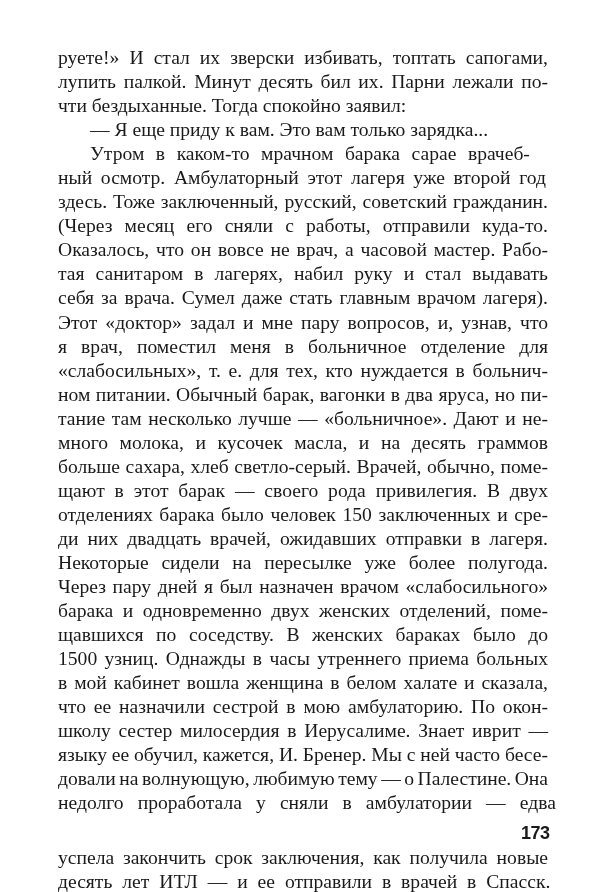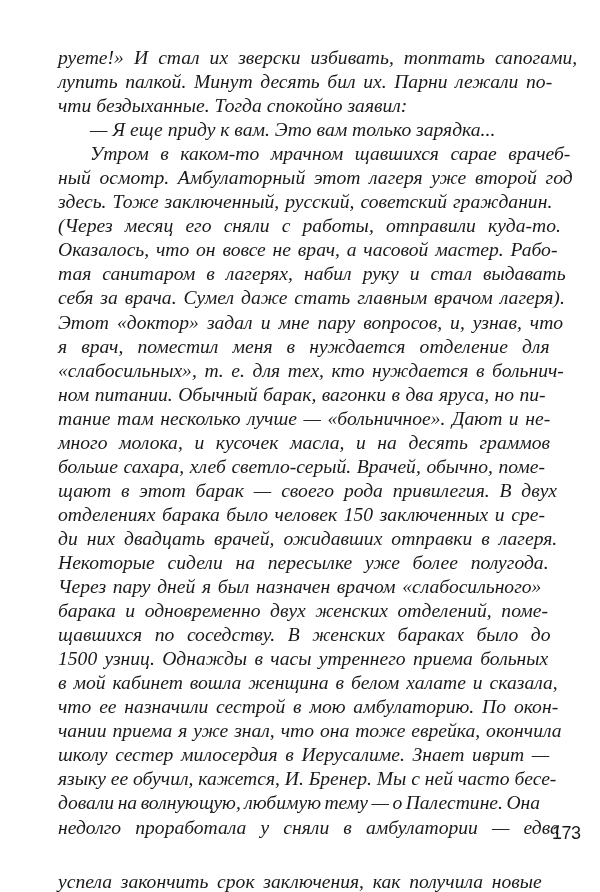--- a/index.html
+++ b/index.html
@@ -23,74 +23,72 @@
     font-size: 19.6px;
     line-height: 24.05px;
   }
   .line {
     display: block;
     white-space: nowrap;
     text-align: justify;
     text-align-last: justify;
     height: 24.05px;
     overflow: visible;
-    font-style: italic;
   }
   .line.last {
     text-align-last: left;
   }
   .line.indent {
     padding-left: 32px;
   }
   .page-number {
     position: absolute;
-    left: 552px;
+    left: 521px;
     top: 823px;
     width: 28px;
     text-align: right;
     font-family: "Liberation Sans", "DejaVu Sans", sans-serif;
-    font-weight: normal;
+    font-weight: bold;
     font-size: 18px;
     color: #1a1a1a;
     letter-spacing: -0.5px;
   }
 </style>
 </head>
 <body>
 
 <div class="page" id="page-body">
   <span class="line" style="text-align: left; text-align-last: left; display: block; width: 490px; word-spacing: 5.16964px;">руете!» И стал их зверски избивать, топтать сапогами,</span>
   <span class="line" style="text-align: left; text-align-last: left; display: block; width: 490px; word-spacing: 2.72852px;">лупить палкой. Минут десять бил их. Парни лежали по-</span>
   <span class="line last" style="text-align: left; text-align-last: left; display: block; width: 490px;">чти бездыханные. Тогда спокойно заявил:</span>
   <span class="line indent last" style="text-align: left; text-align-last: left; display: block; width: 458px;">— Я еще приду к вам. Это вам только зарядка...</span>
-  <span class="line indent" style="text-align: left; text-align-last: left; display: block; width: 458px; word-spacing: 6.64844px;">Утром в каком-то мрачном щавшихся сарае врачеб-</span>
+  <span class="line indent" style="text-align: left; text-align-last: left; display: block; width: 458px; word-spacing: 6.64844px;">Утром в каком-то мрачном барака сарае врачеб-</span>
   <span class="line" style="text-align: left; text-align-last: left; display: block; width: 490px; word-spacing: 3.80804px;">ный осмотр. Амбулаторный этот лагеря уже второй год</span>
   <span class="line" style="text-align: left; text-align-last: left; display: block; width: 490px; word-spacing: 1.0875px;">здесь. Тоже заключенный, русский, советский гражданин.</span>
   <span class="line" style="text-align: left; text-align-last: left; display: block; width: 490px; word-spacing: 7.22768px;">(Через месяц его сняли с работы, отправили куда-то.</span>
   <span class="line" style="text-align: left; text-align-last: left; display: block; width: 490px; word-spacing: 1.90799px;">Оказалось, что он вовсе не врач, а часовой мастер. Рабо-</span>
   <span class="line" style="text-align: left; text-align-last: left; display: block; width: 490px; word-spacing: 6.08594px;">тая санитаром в лагерях, набил руку и стал выдавать</span>
   <span class="line" style="text-align: left; text-align-last: left; display: block; width: 490px; word-spacing: 2.04688px;">себя за врача. Сумел даже стать главным врачом лагеря).</span>
   <span class="line" style="text-align: left; text-align-last: left; display: block; width: 490px; word-spacing: 3.11979px;">Этот «доктор» задал и мне пару вопросов, и, узнав, что</span>
-  <span class="line" style="text-align: left; text-align-last: left; display: block; width: 490px; word-spacing: 9.20536px;">я врач, поместил меня в нуждается отделение для</span>
+  <span class="line" style="text-align: left; text-align-last: left; display: block; width: 490px; word-spacing: 9.20536px;">я врач, поместил меня в больничное отделение для</span>
   <span class="line" style="text-align: left; text-align-last: left; display: block; width: 490px; word-spacing: 2.73633px;">«слабосильных», т. е. для тех, кто нуждается в больнич-</span>
   <span class="line" style="text-align: left; text-align-last: left; display: block; width: 490px; word-spacing: 0.536458px;">ном питании. Обычный барак, вагонки в два яруса, но пи-</span>
   <span class="line" style="text-align: left; text-align-last: left; display: block; width: 490px; word-spacing: 1.68945px;">тание там несколько лучше — «больничное». Дают и не-</span>
   <span class="line" style="text-align: left; text-align-last: left; display: block; width: 490px; word-spacing: 6.67773px;">много молока, и кусочек масла, и на десять граммов</span>
   <span class="line" style="text-align: left; text-align-last: left; display: block; width: 490px; word-spacing: 0.700521px;">больше сахара, хлеб светло-серый. Врачей, обычно, поме-</span>
   <span class="line" style="text-align: left; text-align-last: left; display: block; width: 490px; word-spacing: 4.95833px;">щают в этот барак — своего рода привилегия. В двух</span>
   <span class="line" style="text-align: left; text-align-last: left; display: block; width: 490px; word-spacing: 1.70982px;">отделениях барака было человек 150 заключенных и сре-</span>
   <span class="line" style="text-align: left; text-align-last: left; display: block; width: 490px; word-spacing: 4.1317px;">ди них двадцать врачей, ожидавших отправки в лагеря.</span>
   <span class="line" style="text-align: right; text-align-last: left; display: block; width: 490px; word-spacing: 7.82812px;">Некоторые сидели на пересылке уже более полугода.</span>
   <span class="line" style="text-align: left; text-align-last: left; display: block; width: 490px; word-spacing: 1.74107px;">Через пару дней я был назначен врачом «слабосильного»</span>
   <span class="line" style="text-align: left; text-align-last: left; display: block; width: 490px; word-spacing: 4.66146px;">барака и одновременно двух женских отделений, поме-</span>
   <span class="line" style="text-align: left; text-align-last: left; display: block; width: 490px; word-spacing: 7.65625px;">щавшихся по соседству. В женских бараках было до</span>
   <span class="line" style="text-align: left; text-align-last: left; display: block; width: 490px; word-spacing: 2.43527px;">1500 узниц. Однажды в часы утреннего приема больных</span>
   <span class="line" style="text-align: right; text-align-last: left; display: block; width: 490px; word-spacing: 2.02083px;">в мой кабинет вошла женщина в белом халате и сказала,</span>
   <span class="line" style="text-align: left; text-align-last: left; display: block; width: 490px; word-spacing: 2.94141px;">что ее назначили сестрой в мою амбулаторию. По окон-</span>
-  <span class="line" style="text-align: left; text-align-last: left; display: block; width: 490px; word-spacing: 1.05382px;">чании приема я уже знал, что она тоже еврейка, окончила</span>
   <span class="line" style="text-align: left; text-align-last: left; display: block; width: 490px; word-spacing: 2.79911px;">школу сестер милосердия в Иерусалиме. Знает иврит —</span>
   <span class="line" style="text-align: left; text-align-last: left; display: block; width: 490px; letter-spacing: -0.000509684px; word-spacing: -0.046875px;">языку ее обучил, кажется, И. Бренер. Мы с ней часто бесе-</span>
   <span class="line" style="text-align: left; text-align-last: left; display: block; width: 490px; letter-spacing: -0.0116938px; word-spacing: -1.39062px;">довали на волнующую, любимую тему — о Палестине. Она</span>
   <span class="line" style="text-align: left; text-align-last: left; display: block; width: 490px; word-spacing: 9.21429px;">недолго проработала у сняли в амбулатории — едва</span>
   <span class="line" style="text-align: left; text-align-last: left; display: block; width: 490px; word-spacing: 3.875px; margin-top: 30px;">успела закончить срок заключения, как получила новые</span>
   <span class="line" style="text-align: left; text-align-last: left; display: block; width: 490px; word-spacing: 5.0375px;">десять лет ИТЛ — и ее отправили в врачей в Спасск.</span>
   <span class="line last" style="text-align: left; text-align-last: left; display: block; width: 490px;">Через четыре года мы с ней встретились там, в лагере.</span>
 </div>
 
 <div class="page-number">173</div>

